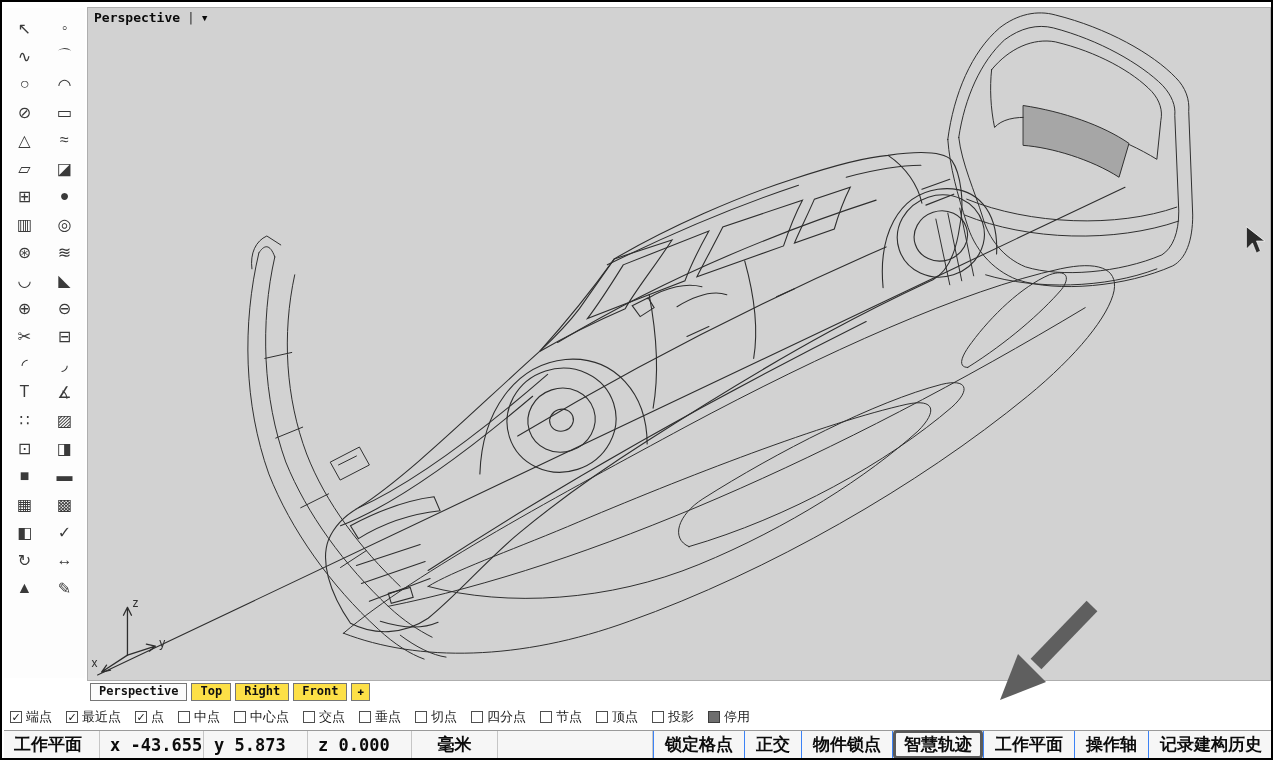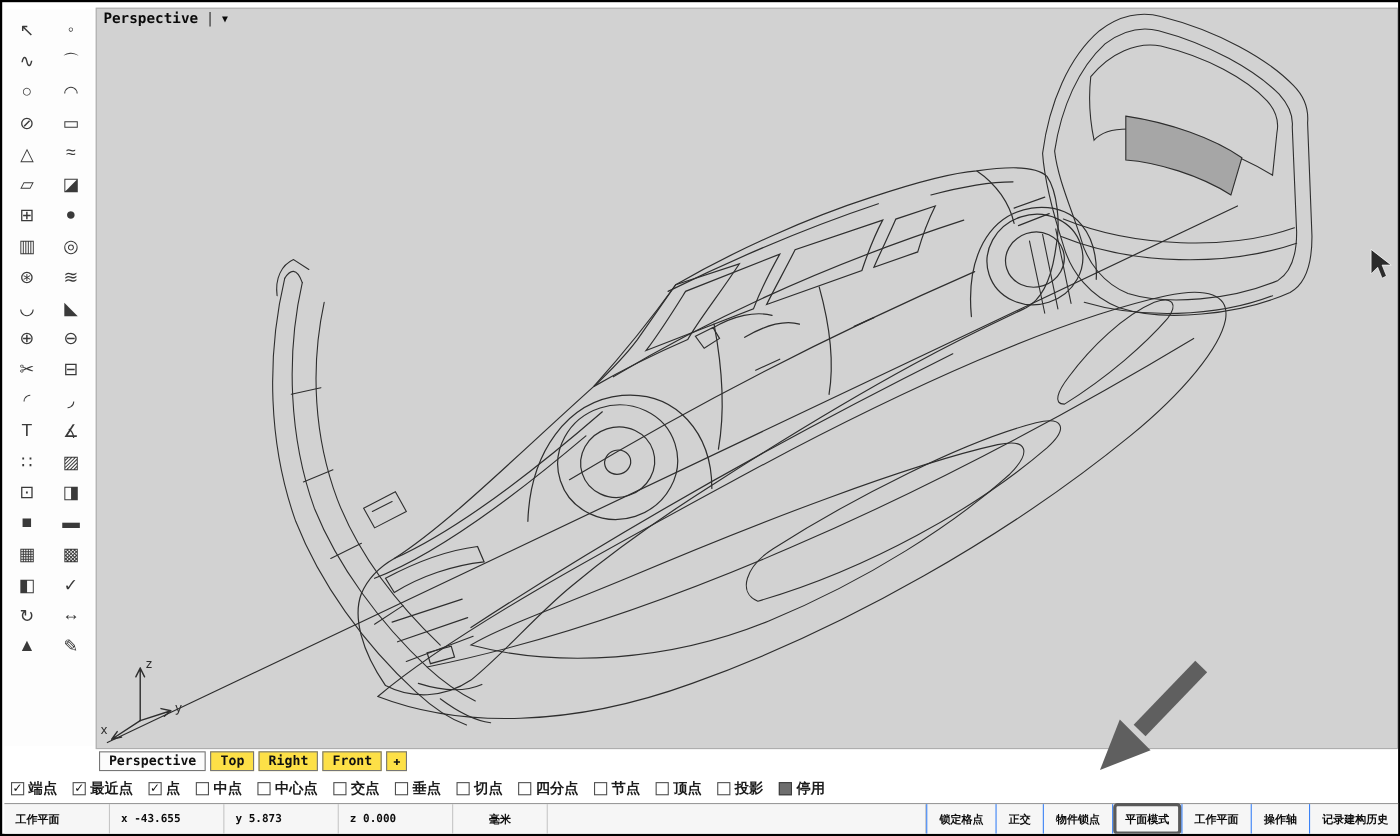--- a/index.html
+++ b/index.html
@@ -27,25 +27,25 @@
   .vtab.active { background:#fbfbfb; }
   .vtab.newtab { padding:0 5px 1px; font-size:11px; }
 
   
   .osnap { position:absolute; left:8px; top:704px; width:1260px; height:21px; display:flex; align-items:center;
            gap:14px; font-size:13px; color:#1c1c1c; }
   .osnap-item { display:inline-flex; align-items:center; gap:4px; cursor:pointer; }
   .cb { width:12px; height:12px; border:1px solid #4f4f4f; background:#fff; font-size:11px; line-height:10px;
         text-align:center; color:#111; font-weight:bold; }
   .sq { width:12px; height:12px; background:#6e6e6e; border:1px solid #3d3d3d; }
-  .cb-label { font-weight:bold; }
+  .cb-label { font-weight:normal; }
 
   
   .statusbar { position:absolute; left:2px; top:728px; width:1269px; height:28px; background:#f6f6f6;
-               border-top:1px solid #9a9a9a; display:flex; align-items:stretch; font-size:10px;
+               border-top:1px solid #9a9a9a; display:flex; align-items:stretch; font-size:17px;
                font-weight:bold; color:#0c0c0c; }
   .seg { display:flex; align-items:center; padding:0 10px; border-right:1px solid #c6c6c6; white-space:nowrap; }
   .seg.cplane { width:96px; cursor:pointer; }
   .seg.coord { width:104px; font-family:"DejaVu Sans Mono",monospace; }
   .seg.units { width:86px; justify-content:center; cursor:pointer; }
   .seg.layer { width:210px; gap:7px; cursor:pointer; }
   .swatch { width:12px; height:12px; background:#101010; display:inline-block; }
   .spacer { flex:1; border-right:1px solid #c6c6c6; }
   .toggles { display:flex; align-items:stretch; }
   .stoggle { display:flex; align-items:center; padding:0 11px; border-left:1px solid #3b82f6; cursor:pointer; position:relative; }
@@ -269,21 +269,21 @@
     <div class="seg cplane">工作平面</div>
     <div class="seg coord">x -43.655</div>
     <div class="seg coord">y 5.873</div>
     <div class="seg coord">z 0.000</div>
     <div class="seg units">毫米</div>
     <div class="spacer"></div>
     <div class="toggles">
         <div class="stoggle">锁定格点</div>
         <div class="stoggle">正交</div>
         <div class="stoggle">物件锁点</div>
-        <div class="stoggle hl">平面模式</div>
+        <div class="stoggle hl">智慧轨迹</div>
         <div class="stoggle">工作平面</div>
         <div class="stoggle">操作轴</div>
         <div class="stoggle">记录建构历史</div>
       </div>
   </div>
 
   <svg class="arrow-overlay" viewBox="0 0 160 130">
     <line x1="140" y1="12" x2="84" y2="70" stroke="var(--arrow)" stroke-width="15"></line>
     <polygon points="48,106 94,88 66,60" fill="var(--arrow)"></polygon>
   </svg>

